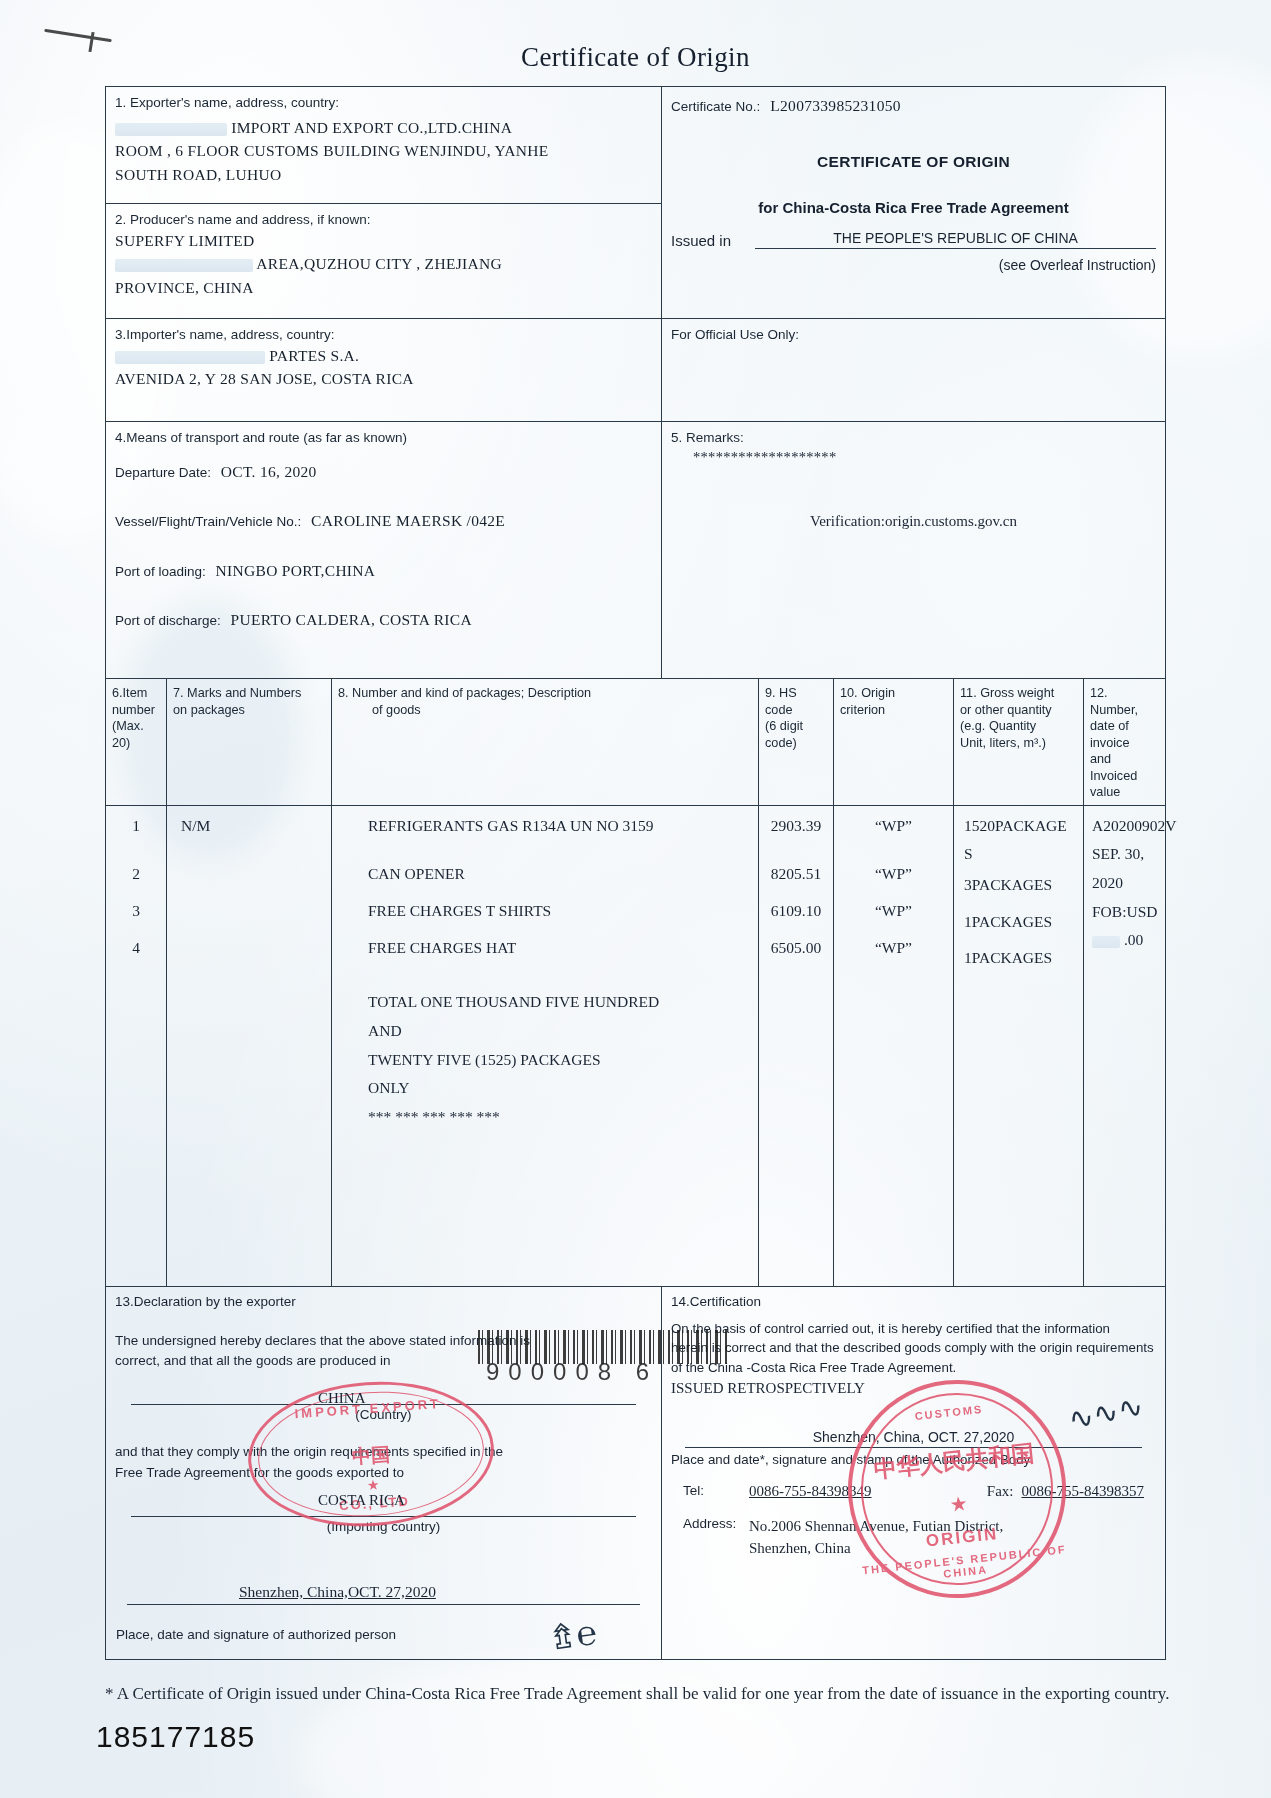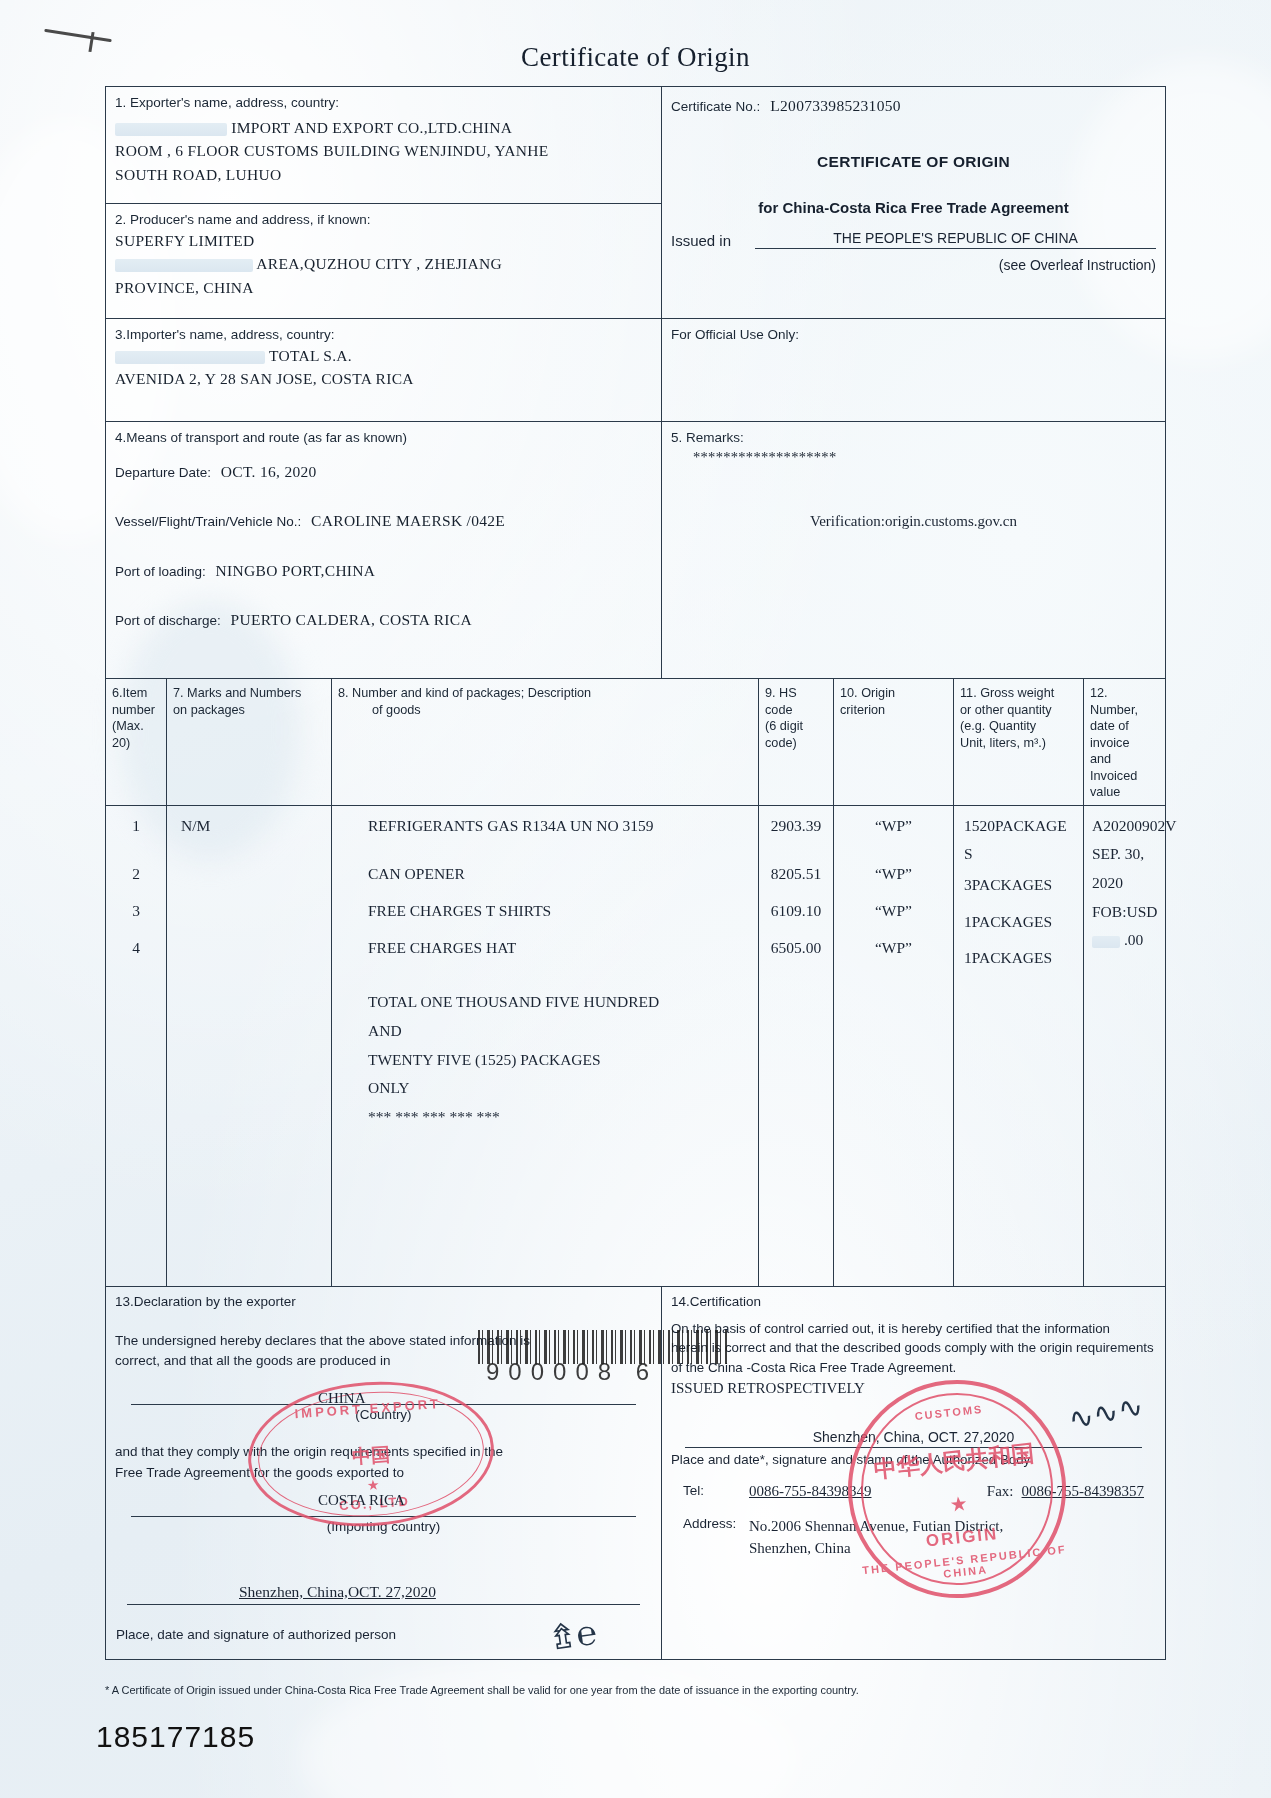--- a/index.html
+++ b/index.html
@@ -223,22 +223,23 @@
   .contact-row .k { width: 66px; }
   .contact-row .v { font-family: "Liberation Serif", serif; font-size: 15px; text-decoration: underline; }
   .contact-row .v2 { margin-left: auto; font-family: "Liberation Serif", serif; font-size: 15px; }
   .addr-v { font-family: "Liberation Serif", serif; font-size: 15px; line-height: 1.45; }
 
   .footnote {
     position: absolute;
     left: 105px;
     top: 1684px;
     width: 1070px;
-    font-size: 11px;
+    font-size: 17px;
     color: #1b2735;
+    font-family: Liberation Serif, serif;
   }
   .barcode-num {
     position: absolute;
     left: 96px;
     top: 1720px;
     font-family: "Liberation Sans", sans-serif;
     font-size: 30px;
     letter-spacing: 1px;
     color: #111;
     text-align: right;
@@ -418,21 +419,21 @@
         </div>
       </td>
     </tr>
 
     <tr>
       <td colspan="4">
         <div class="cellpad" style="height:86px">
           <div class="lbl">3.Importer's name, address, country:</div>
           <div class="hw">
             <span class="redact" style="width:150px;height:13px"></span>
-            <span>TOTAL S.A.</span>
+            <span>PARTES S.A.</span>
           </div>
           <div class="hw">AVENIDA 2,            Y 28 SAN JOSE, COSTA RICA</div>
         </div>
       </td>
       <td colspan="5">
         <div class="cellpad" style="height:86px">
           <div class="lbl">For Official Use Only:</div>
         </div>
       </td>
     </tr>

